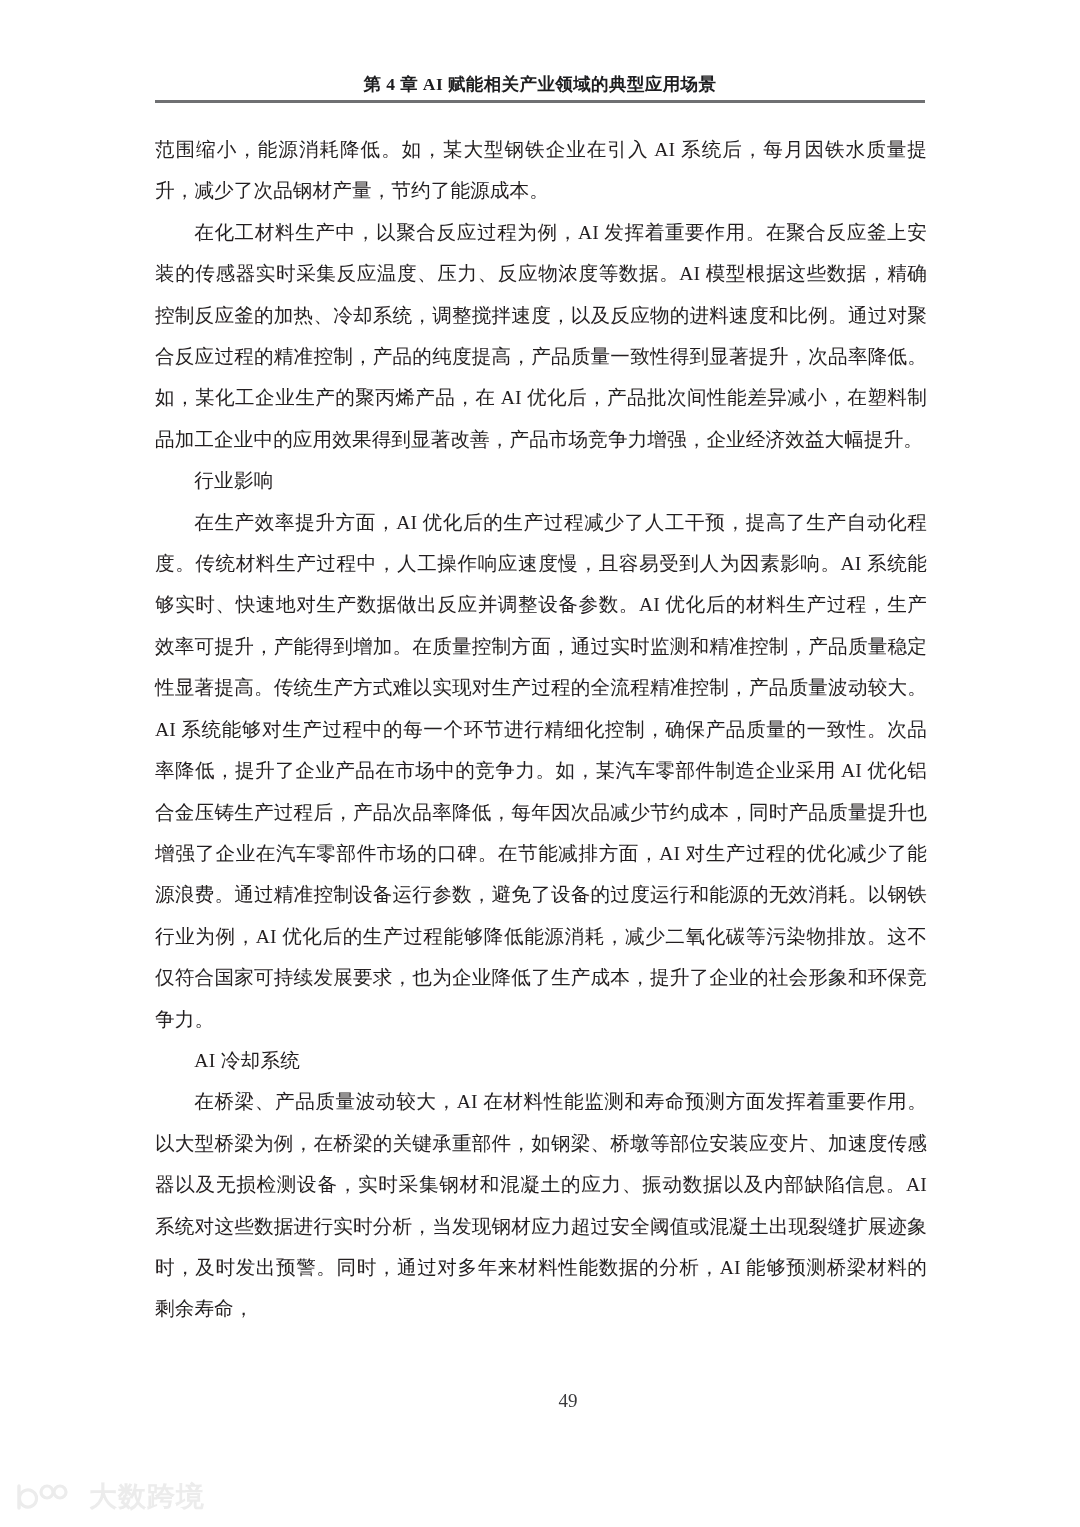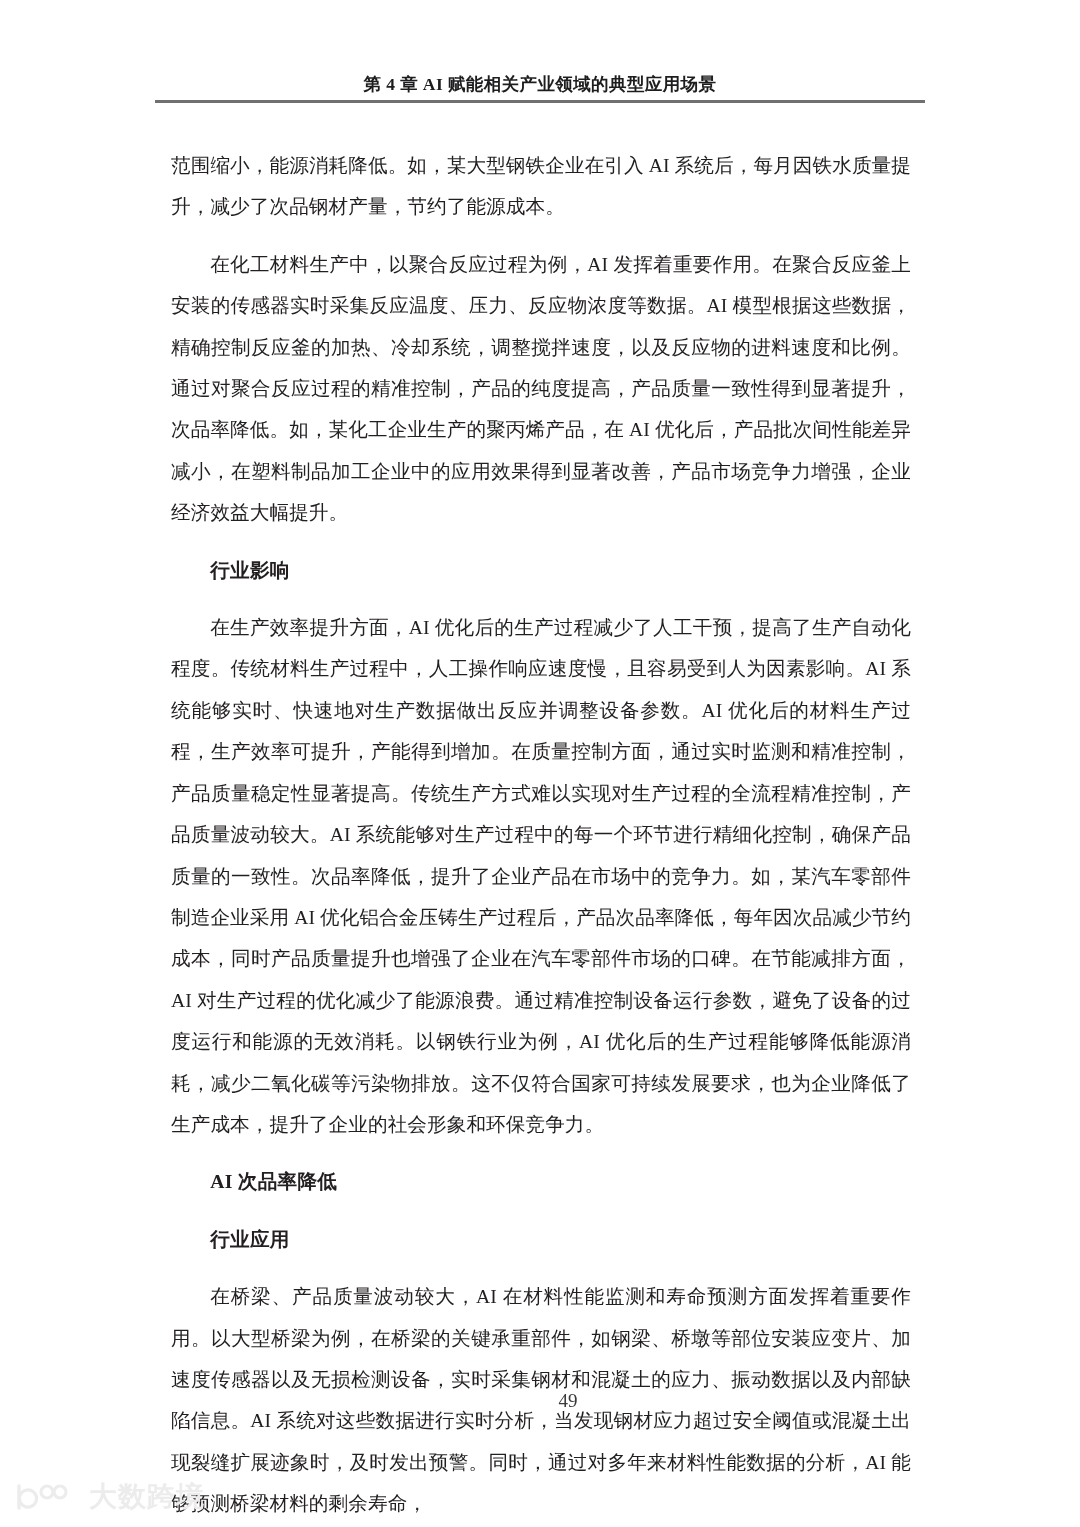--- a/index.html
+++ b/index.html
@@ -47,41 +47,41 @@
   .column {
     position: absolute;
     left: 155px;
     top: 129px;
     width: 772px;
   }
 
   p.body-text,
   p.heading-sub,
   p.heading-num {
-    margin: 16px;
+    margin: 0;
     font-size: 19.6px;
     line-height: 41.4px;
     text-align: justify;
     text-justify: inter-ideograph;
     letter-spacing: 0.1px;
     color: #231f20;
   }
 
   p.body-text.indent {
     text-indent: 2em;
   }
 
   p.heading-num {
     font-weight: bold;
     text-indent: 0;
     letter-spacing: 0.3px;
   }
 
   p.heading-sub {
-    font-weight: bold;
+    font-weight: normal;
     text-indent: 2em;
     letter-spacing: 0.3px;
   }
 
   b.inline-bold {
     font-weight: normal;
   }
 
   
   .page-number {
@@ -132,24 +132,23 @@
 
     <p class="body-text"><span>范围缩小，能源消耗降低。如，某大型钢铁企业在引入 AI 系统后，每月因铁水质量提升，减少了次品钢材产量，节约了能源成本。</span></p>
 
     <p class="body-text indent"><b class="inline-bold">在化工材料生产中</b><span>，以聚合反应过程为例，AI 发挥着重要作用。在聚合反应釜上安装的传感器实时采集反应温度、压力、反应物浓度等数据。AI 模型根据这些数据，精确控制反应釜的加热、冷却系统，调整搅拌速度，以及反应物的进料速度和比例。通过对聚合反应过程的精准控制，产品的纯度提高，产品质量一致性得到显著提升，次品率降低。如，某化工企业生产的聚丙烯产品，在 AI 优化后，产品批次间性能差异减小，在塑料制品加工企业中的应用效果得到显著改善，产品市场竞争力增强，企业经济效益大幅提升。</span></p>
 
     <p class="heading-sub">行业影响</p>
 
     <p class="body-text indent"><b class="inline-bold">在生产效率提升方面</b><span>，AI 优化后的生产过程减少了人工干预，提高了生产自动化程度。传统材料生产过程中，人工操作响应速度慢，且容易受到人为因素影响。AI 系统能够实时、快速地对生产数据做出反应并调整设备参数。AI 优化后的材料生产过程，生产效率可提升，产能得到增加。</span><b class="inline-bold">在质量控制方面，</b><span>通过实时监测和精准控制，产品质量稳定性显著提高。传统生产方式难以实现对生产过程的全流程精准控制，产品质量波动较大。AI 系统能够对生产过程中的每一个环节进行精细化控制，确保产品质量的一致性。次品率降低，提升了企业产品在市场中的竞争力。如，某汽车零部件制造企业采用 AI 优化铝合金压铸生产过程后，产品次品率降低，每年因次品减少节约成本，同时产品质量提升也增强了企业在汽车零部件市场的口碑。</span><b class="inline-bold">在节能减排方面，</b><span>AI 对生产过程的优化减少了能源浪费。通过精准控制设备运行参数，避免了设备的过度运行和能源的无效消耗。以钢铁行业为例，AI 优化后的生产过程能够降低能源消耗，减少二氧化碳等污染物排放。这不仅符合国家可持续发展要求，也为企业降低了生产成本，提升了企业的社会形象和环保竞争力。</span></p>
 
 
-    <p class="heading-sub">AI 次品率降低</p>
+    <p class="heading-sub">AI 冷却系统</p>
 
 
-    <p class="heading-sub">行业应用</p>
 
     <p class="body-text indent"><b class="inline-bold">在桥梁、产品质量波动较大</b><span>，AI 在材料性能监测和寿命预测方面发挥着重要作用。以大型桥梁为例，在桥梁的关键承重部件，如钢梁、桥墩等部位安装应变片、加速度传感器以及无损检测设备，实时采集钢材和混凝土的应力、振动数据以及内部缺陷信息。AI 系统对这些数据进行实时分析，当发现钢材应力超过安全阈值或混凝土出现裂缝扩展迹象时，及时发出预警。同时，通过对多年来材料性能数据的分析，AI 能够预测桥梁材料的剩余寿命，</span></p>
 
   </div>
 
   <div class="page-number">49</div>
 
   <div class="watermark">
     <svg class="watermark-mark" viewBox="0 0 58 30">
       <path d="M7 4 L7 26" stroke="#ececec" stroke-width="3.4" fill="none" stroke-linecap="round"></path>

